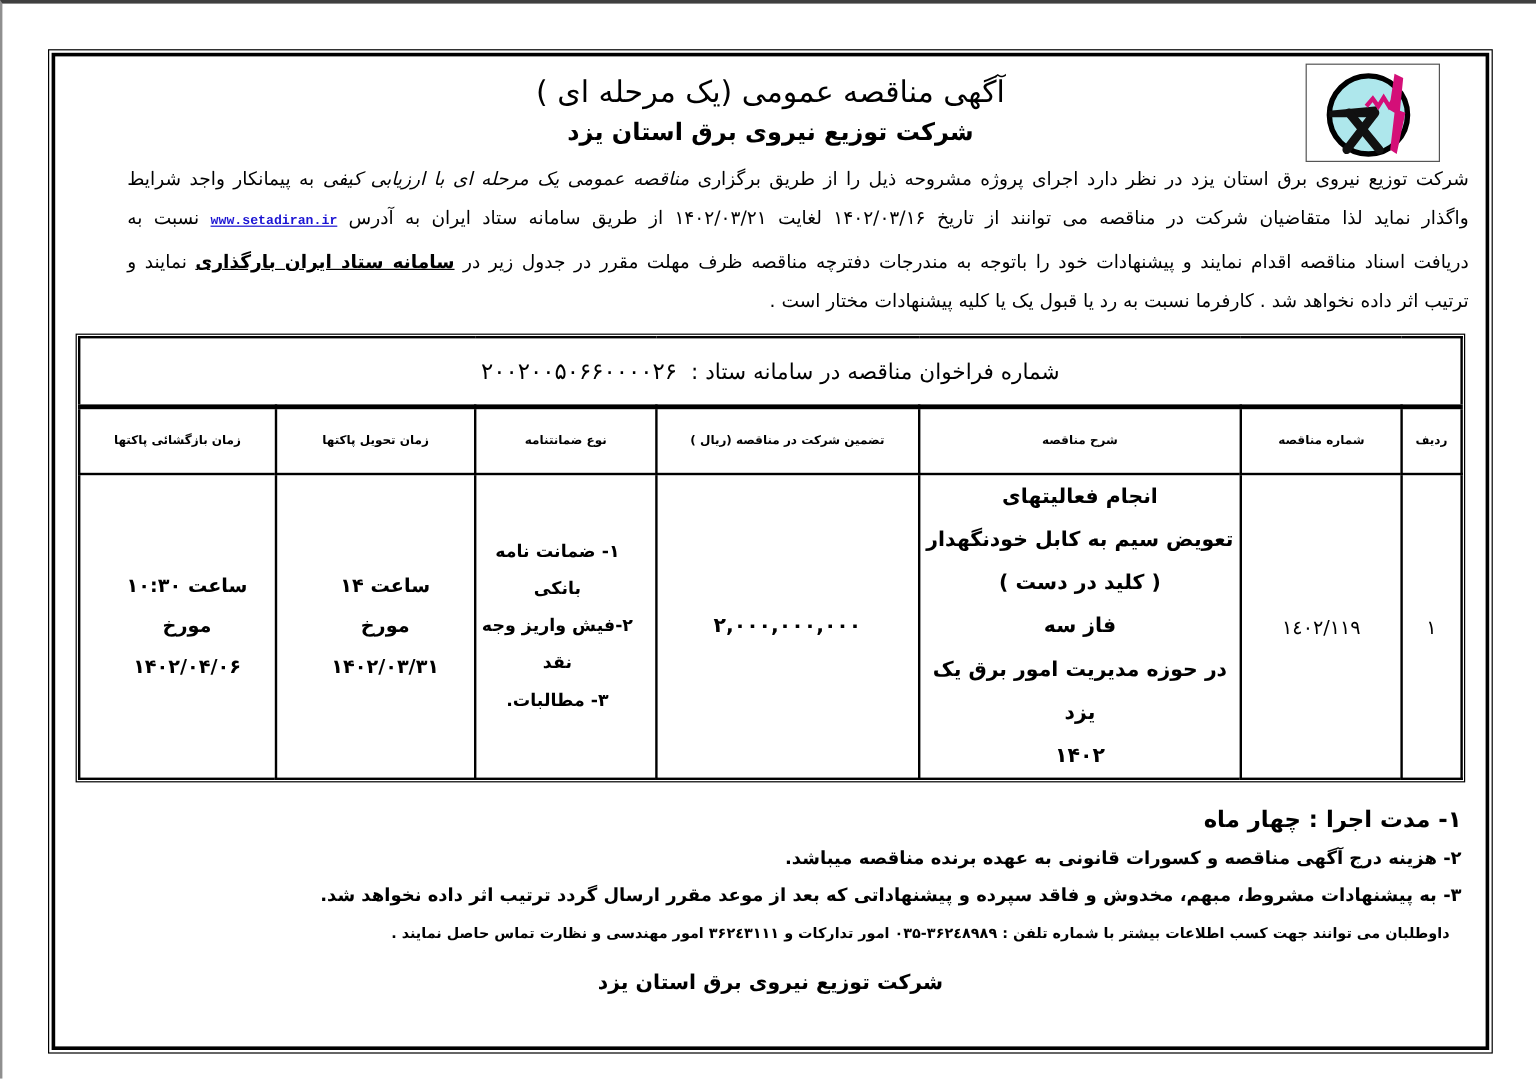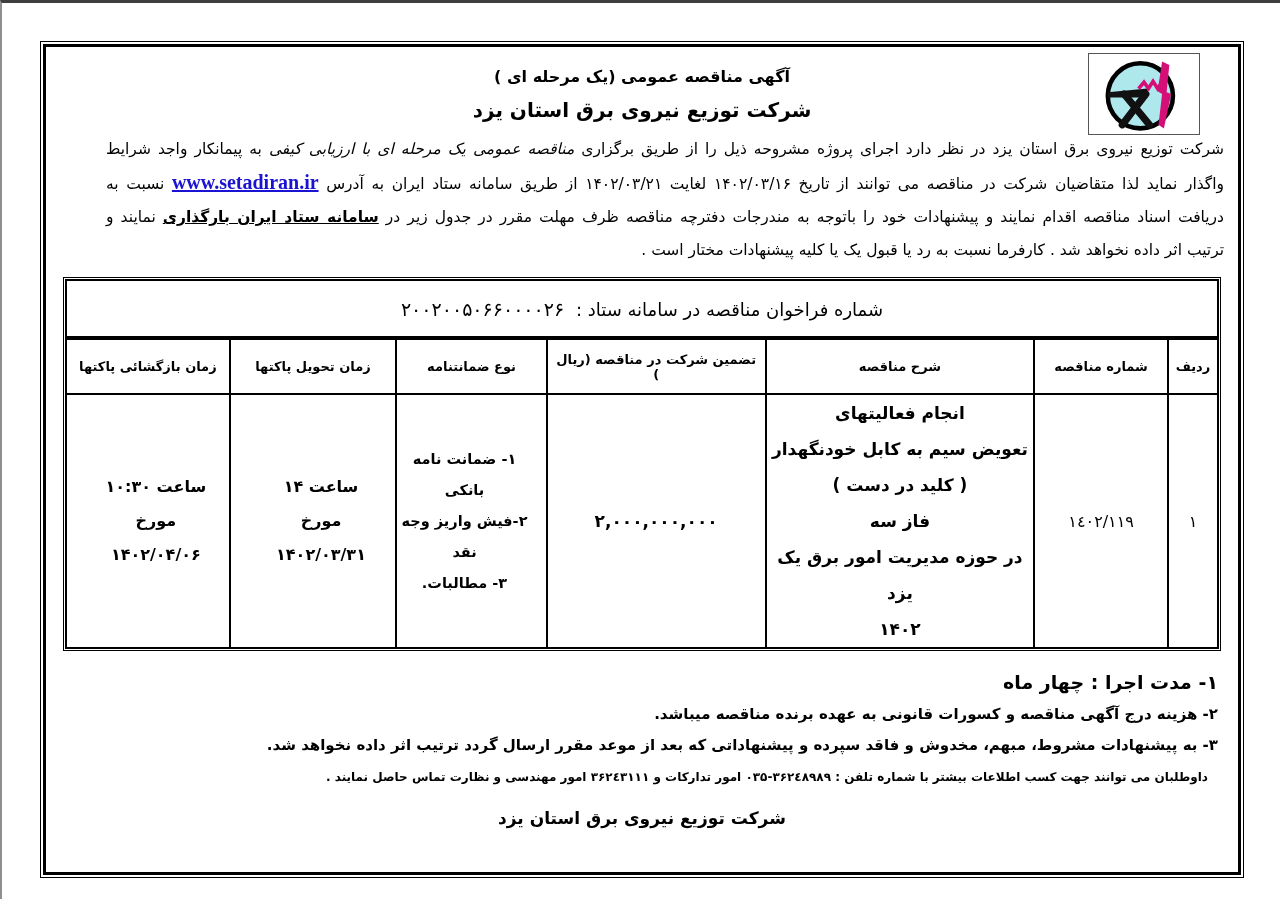--- a/index.html
+++ b/index.html
@@ -10,49 +10,49 @@
     border-top:3px solid #3f3f3f; border-left:2px solid #8f8f8f;
   }
   .frame-outer {
     position:absolute; left:38px; top:38px; width:1204px; height:837px;
     border:1px solid #000; padding:2px; background:#fff;
   }
   .frame-inner { width:100%; height:100%; border:3px solid #000; padding:0 10px; overflow:hidden; position:relative; }
 
   
   .header { position:relative; padding-top:14px; text-align:center; direction:rtl; }
-  .title { font-size:16px; font-weight:bold; line-height:32px; }
+  .title { font-size:25px; font-weight:normal; line-height:32px; }
   .subtitle { font-size:20px; font-weight:bold; line-height:34px; }
   .logo-box {
     position:absolute; top:6px; left:auto; right:28px; width:112px; height:82px;
     border:1px solid #555; background:#fff; display:flex; align-items:center; justify-content:center;
   }
 
   
   .intro { direction:rtl; margin:6px 4px 0 4px; font-size:15.5px; line-height:33px; }
   .iline { text-align:justify; }
   .iline.just { text-align-last:justify;margin-left:46px; }
   .iline.last { text-align:right; text-align-last:right; }
   .it { font-style:italic; }
   .bold-u { font-weight:bold; text-decoration:underline; }
   .url {
-    font-family:Liberation Serif, serif; font-weight:bold; color:#1a13d3;
-    text-decoration:underline; font-size:20px;
+    font-family:Liberation Mono, monospace; font-weight:bold; color:#1a13d3;
+    text-decoration:underline; font-size:11px;
   }
   .ltr { direction:ltr; unicode-bidi:isolate; display:inline-block; }
 
   
   .tblframe { width:1158px; margin:10px auto 0 auto; border:1px solid #000; padding:1px; }
   table { width:100%; border-collapse:collapse; direction:rtl; table-layout:fixed; }
   td, th { border:2px solid #000; vertical-align:middle; }
   tr.banner td {
     height:58px; text-align:center; font-weight:normal; font-size:18px; border-bottom:4px solid #000;
   }
   tr.banner .num { font-size:19px; letter-spacing:4px; margin-right:6px; }
-  tr.head th { height:56px; font-weight:bold; font-size:13px; text-align:center; padding:2px 4px;margin-left:11px; }
+  tr.head th { height:56px; font-weight:bold; font-size:10px; text-align:center; padding:2px 4px;margin-left:11px; }
   tr.bodyrow td { height:228px; text-align:center; }
   .desc-line { font-weight:bold; font-size:17px; line-height:36px; }
   .amount { font-weight:bold; font-size:17px; letter-spacing:3px; }
   .gtypes { direction:rtl; text-align:right; padding-right:14px; }
   .gtype-line { font-weight:bold; font-size:14.5px; line-height:31px; }
   .timecell div { font-weight:bold; font-size:16px; line-height:34px;margin-left:16px; }
 
   
   .notes { direction:rtl; margin:14px 10px 0 10px; text-align:right; }
   .note-1 { font-weight:bold; font-size:19px; line-height:34px; }

